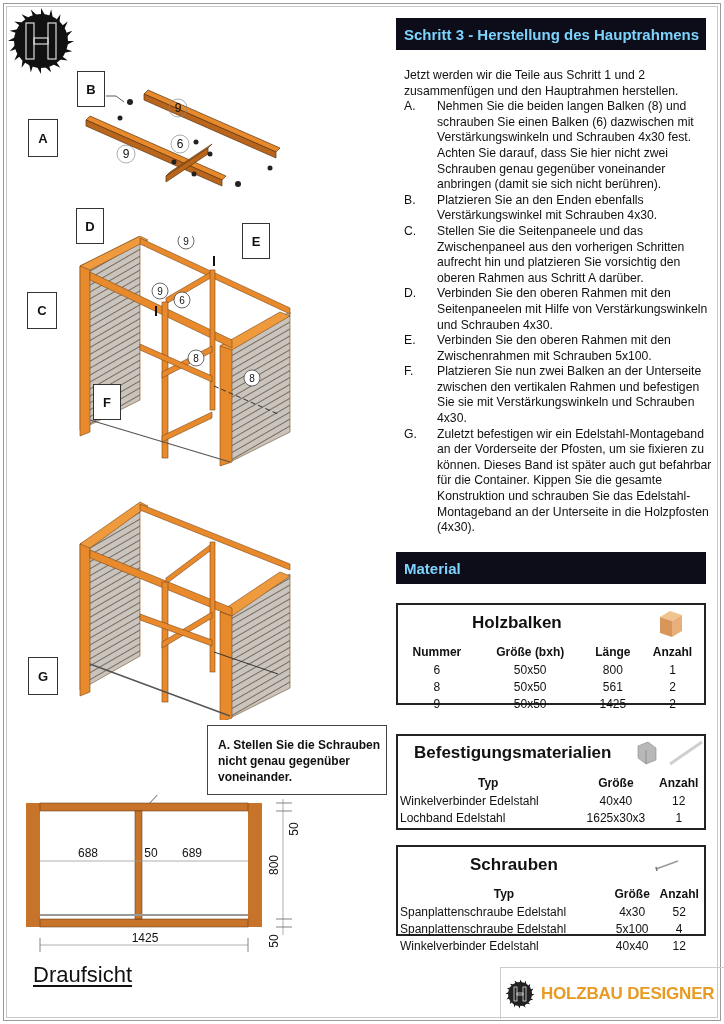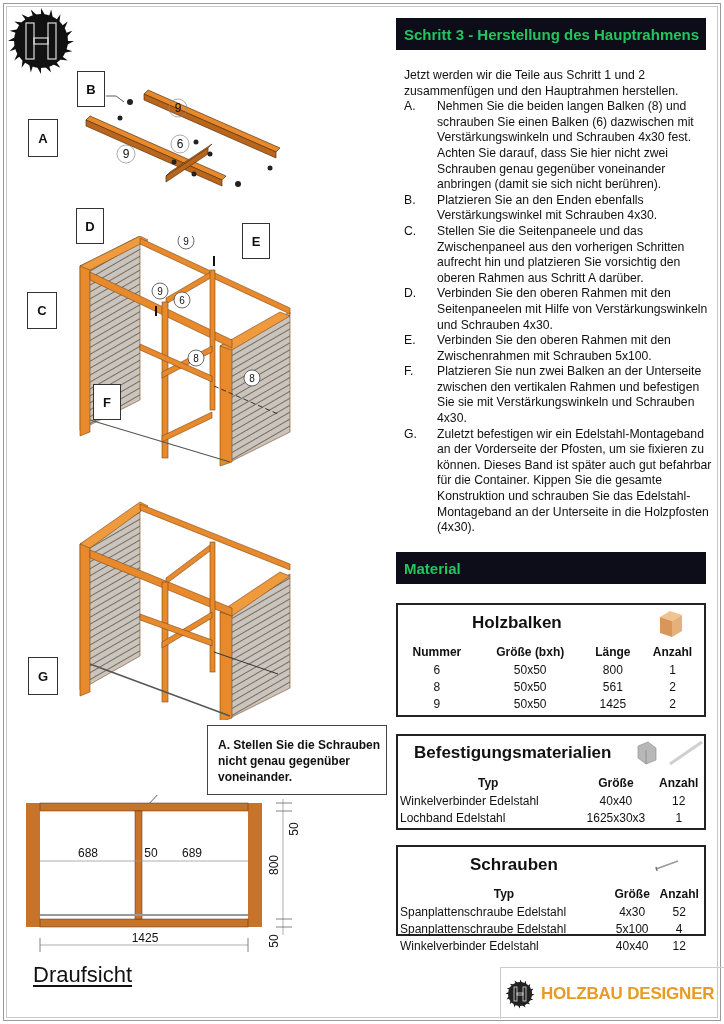--- a/index.html
+++ b/index.html
@@ -3,32 +3,32 @@
 <meta charset="utf-8">
 <style>
   * { box-sizing: border-box; margin: 0; padding: 0; }
   html, body { width: 724px; height: 1024px; background: #ffffff; overflow: hidden; }
   body { font-family: "Liberation Sans", sans-serif; color: #111; position: relative; }
 
   .page-frame { position: absolute; left: 3px; top: 3px; width: 718px; height: 1018px; border: 1px solid #9a9a9a; }
   .page-frame-inner { position: absolute; left: 6px; top: 6px; width: 712px; height: 1012px; border: 1px solid #c8c8c8; }
 
   
-  .header-bar { position: absolute; left: 396px; background: #0d0d1a; color: #22c55e; font-weight: bold; font-size: 15px; padding-left: 8px; display: flex; align-items: center; }
+  .header-bar { position: absolute; left: 396px; background: #0d0d1a; color: #7dd3fc; font-weight: bold; font-size: 15px; padding-left: 8px; display: flex; align-items: center; }
   .step-header { top: 18px; width: 310px; height: 32px; }
   .material-header { top: 552px; width: 310px; height: 32px; }
 
   .step-text { position: absolute; left: 404px; top: 60px; width: 312px; font-size: 12.2px; line-height: 15.6px; margin-top: 8px; }
   .step-intro { margin-bottom: 0; }
   .step-item { display: flex; }
   .step-letter { width: 33px; flex: 0 0 33px; }
   .step-body { flex: 1; }
 
   .mat-box { position: absolute; left: 396px; width: 310px; border: 2px solid #222; background: #fff; }
-  .box-holz { top: 603px; height: 114px; }
+  .box-holz { top: 603px; height: 102px; }
   .box-bef { top: 734px; height: 96px; }
   .box-schr { top: 845px; height: 91px; }
 
   .box-title { position: absolute; font-weight: bold; font-size: 17px; }
   .mat-table { position: absolute; left: 0; width: 100%; border-collapse: collapse; font-size: 12px; }
   .mat-table th { font-weight: bold; padding: 0; height: 18px; }
   .mat-table td { padding: 0; height: 17px; text-align: center; }
   .mat-table td.left { text-align: left; padding-left: 2px; }
 
   .logo-box { position: absolute; left: 476px; top: 967px; width: 244px; height: 52px; border-left: 1px solid #ccc; border-top: 1px solid #ccc; display: flex; align-items: center; padding-left: 4px; margin-left: 24px; }

